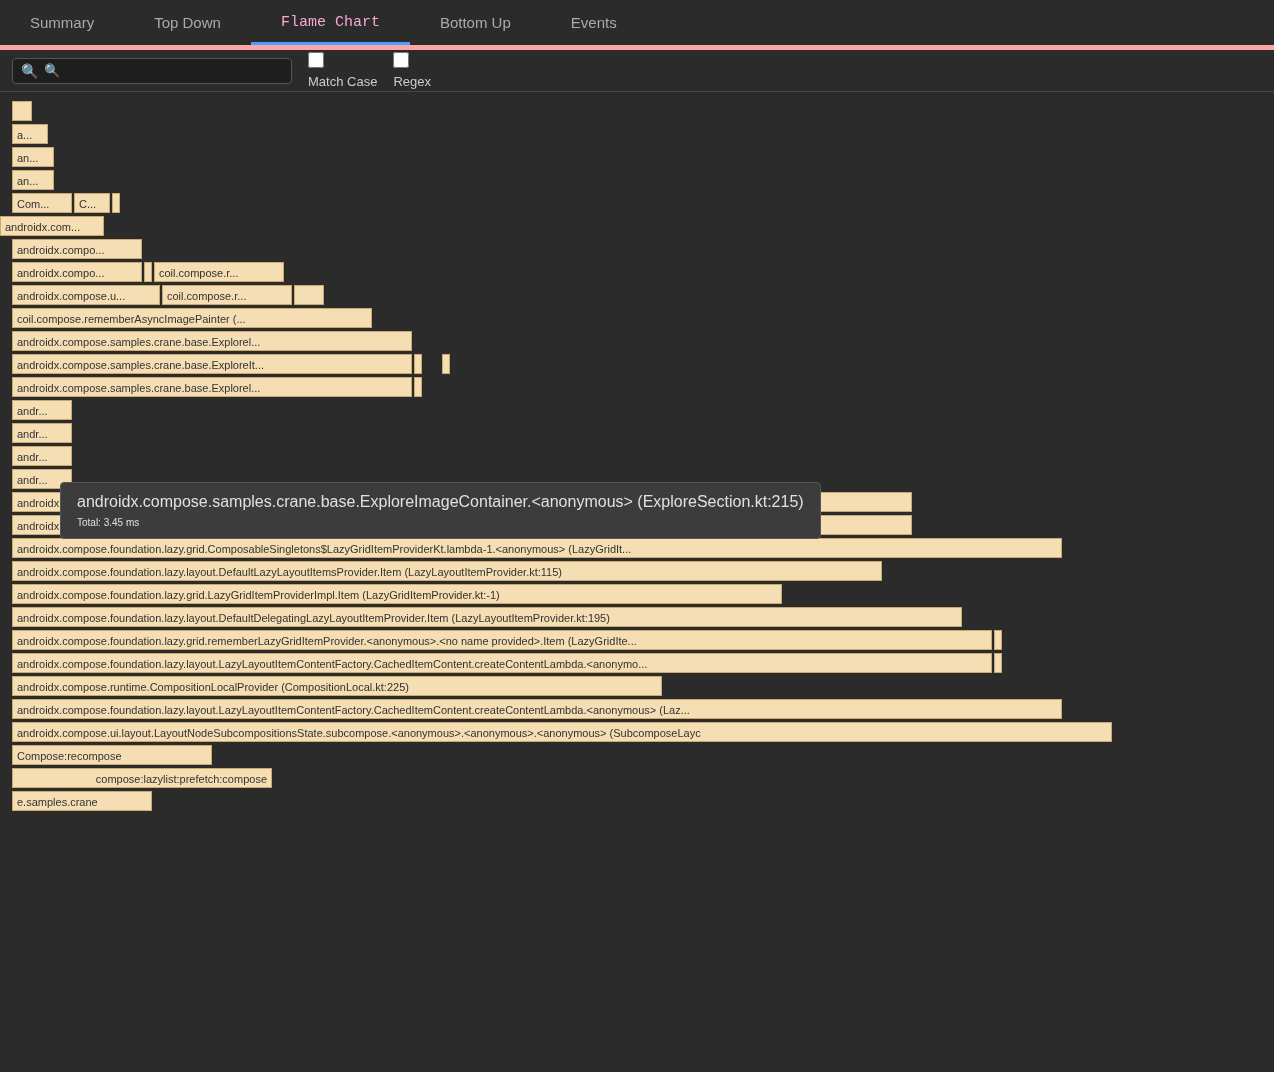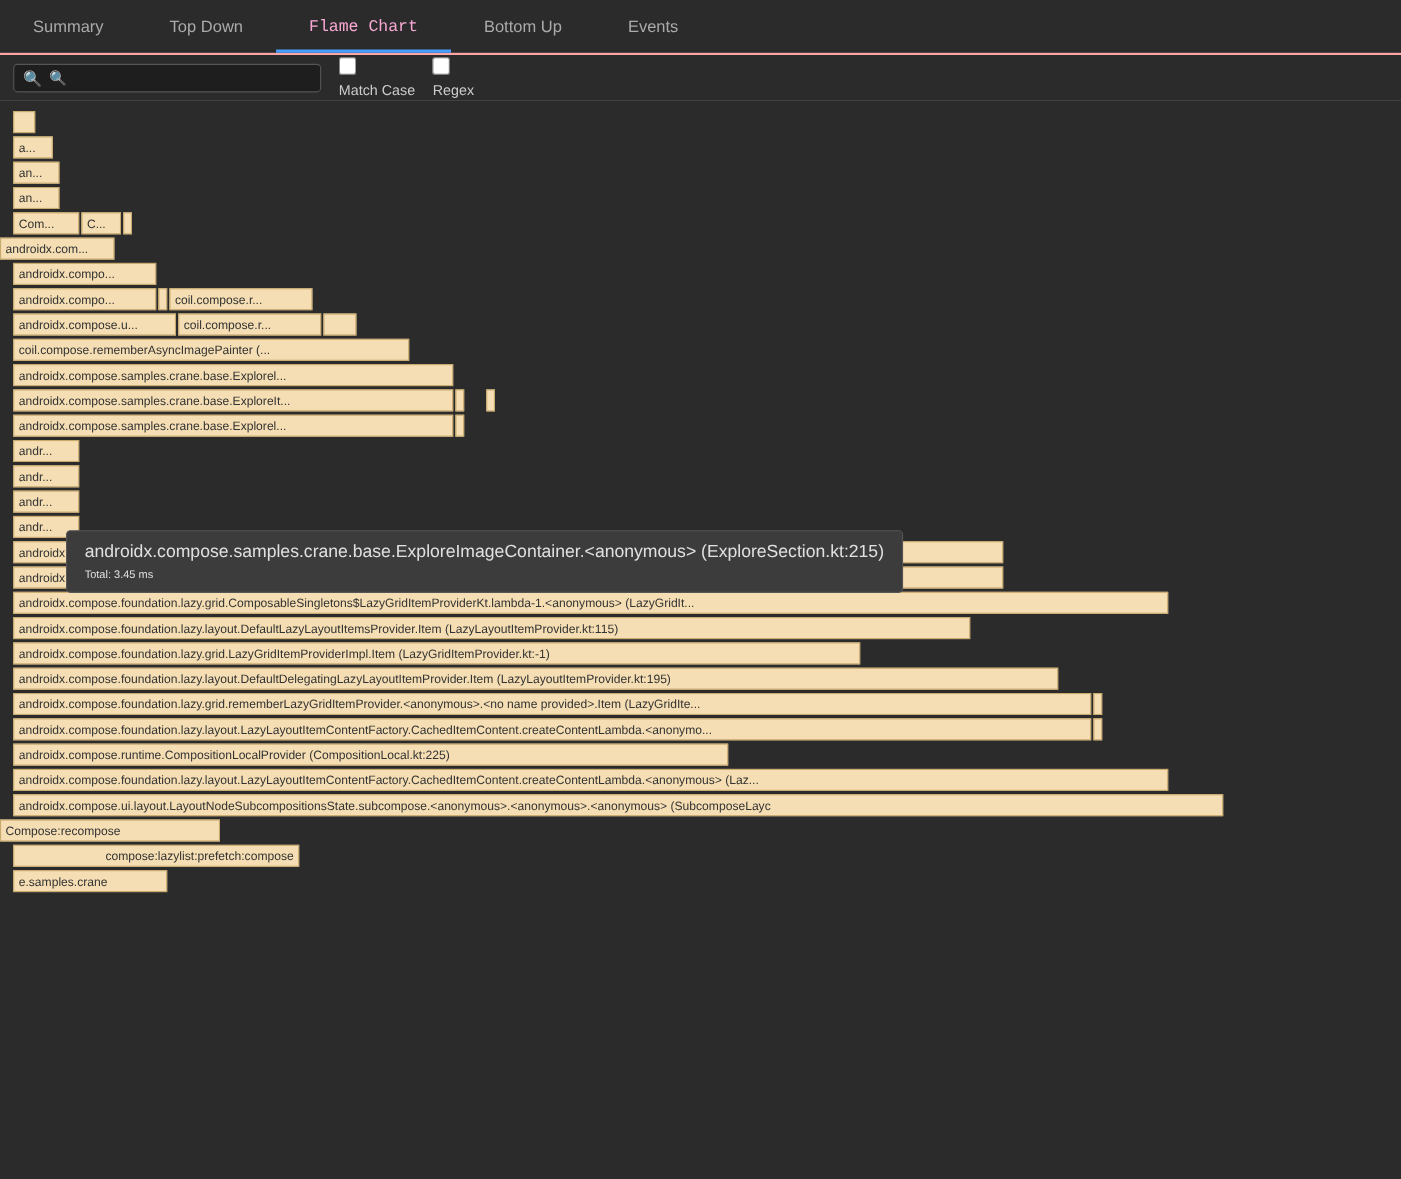--- a/index.html
+++ b/index.html
@@ -10,21 +10,21 @@
       font-size: 13px;
       width: 1274px;
       min-height: 1072px;
       overflow: hidden;
     }
 
     
     .tab-bar {
       display: flex;
       background: #2b2b2b;
-      border-bottom: 2px solid #fca5a5;
+      border-bottom: 5px solid #fca5a5;
       height: 50px;
     }
     .tab {
       padding: 0 30px;
       display: flex;
       align-items: center;
       justify-content: center;
       color: #aaa;
       font-size: 15px;
       cursor: pointer;
@@ -307,21 +307,21 @@
 
   <div class="flame-row">
     <div class="flame-block" style="width:1050px; margin-left:12px;">androidx.compose.foundation.lazy.layout.LazyLayoutItemContentFactory.CachedItemContent.createContentLambda.&lt;anonymous&gt; (Laz...</div>
   </div>
 
   <div class="flame-row">
     <div class="flame-block" style="width:1100px; margin-left:12px;">androidx.compose.ui.layout.LayoutNodeSubcompositionsState.subcompose.&lt;anonymous&gt;.&lt;anonymous&gt;.&lt;anonymous&gt; (SubcomposeLayc</div>
   </div>
 
   <div class="flame-row">
-    <div class="flame-block" style="width:200px; ">Compose:recompose</div>
+    <div class="flame-block" style="width:200px; margin-left:12px;">Compose:recompose</div>
   </div>
 
   <div class="flame-row">
     <div class="flame-block" style="width:260px; margin-left:12px;text-align:right;">compose:lazylist:prefetch:compose</div>
   </div>
 
   <div class="flame-row">
     <div class="flame-block" style="width:140px; margin-left:12px;">e.samples.crane</div>
   </div>
 

